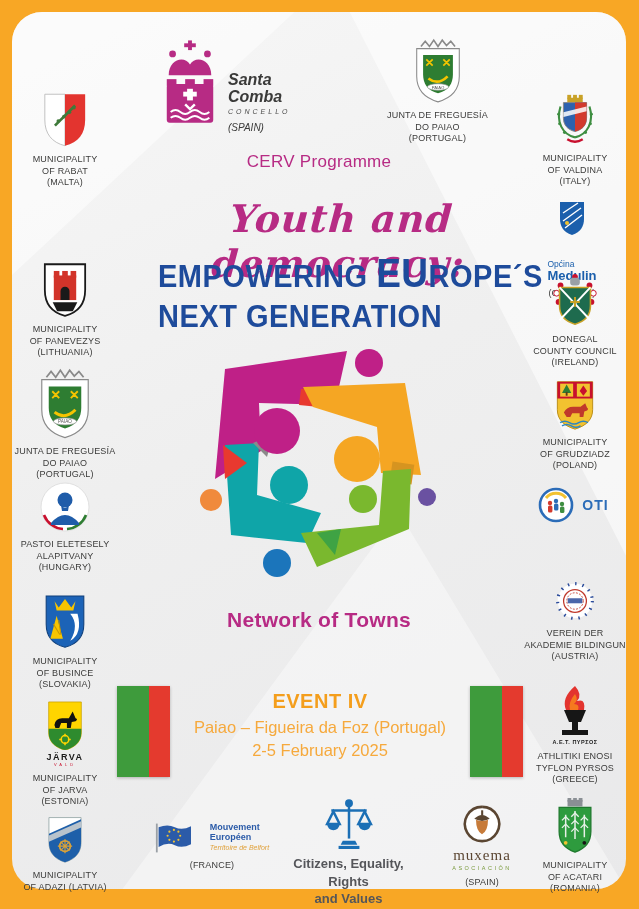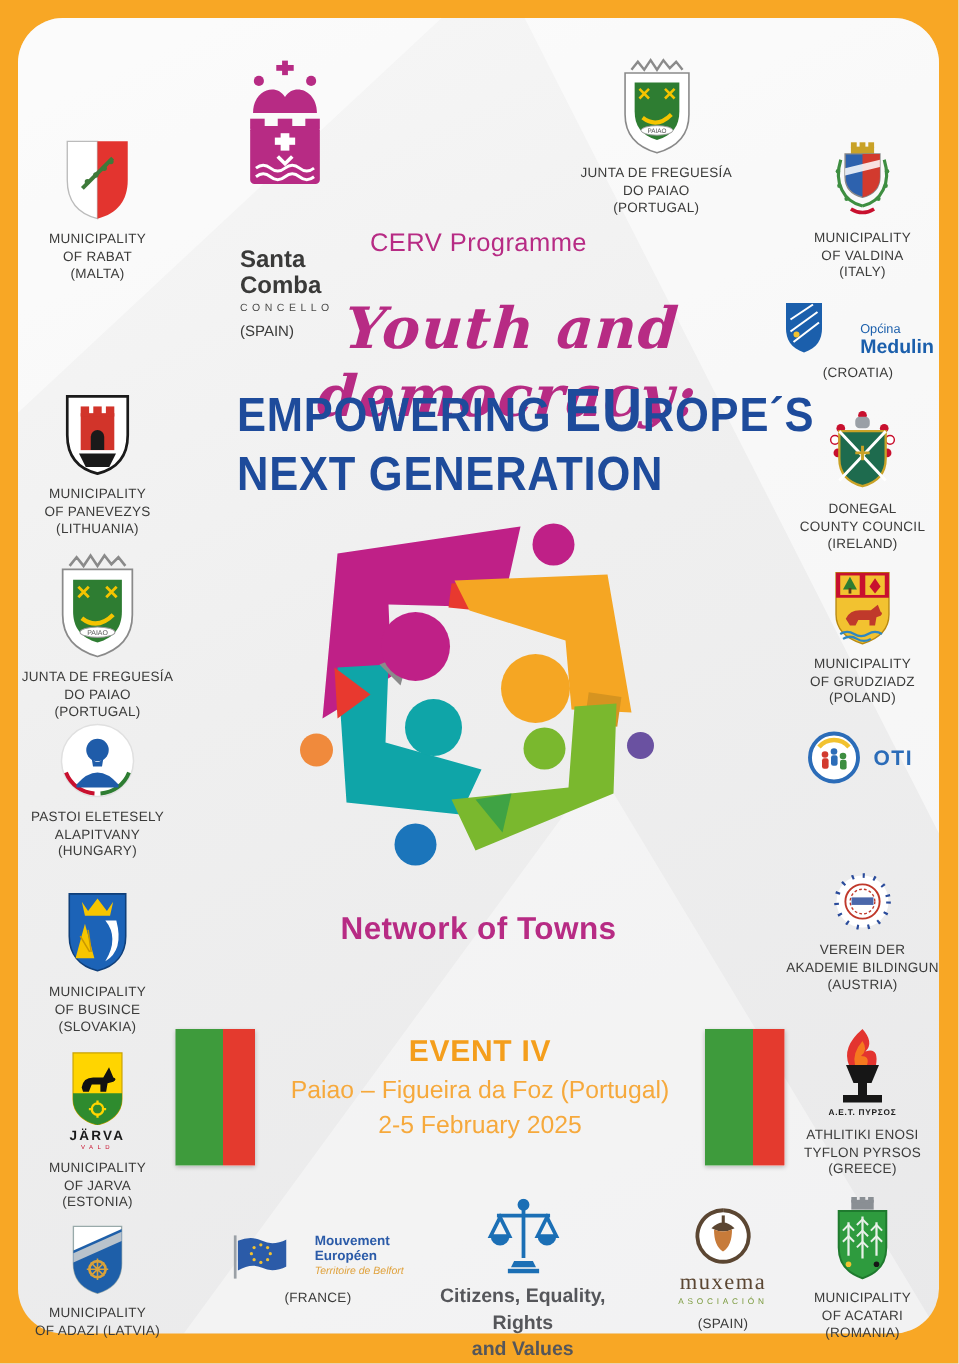--- a/index.html
+++ b/index.html
@@ -26,21 +26,21 @@
   
   .pos-r1{left:518px;top:91px;width:114px;}
   .pos-r2{left:512px;top:199px;width:120px;}
   .pos-r3{left:518px;top:272px;width:114px;}
   .pos-r4{left:518px;top:379px;width:114px;}
   .pos-r5{left:514px;top:486px;width:118px;}
   .pos-r6{left:518px;top:580px;width:114px;}
   .pos-r7{left:518px;top:686px;width:114px;}
   .pos-r8{left:518px;top:798px;width:114px;}
   
-  .santa{left:160px;top:40px;width:190px;flex-direction:column;align-items:flex-start;gap:8px;}
+  .santa{left:160px;top:40px;width:190px;flex-direction:row;align-items:flex-start;gap:8px;font-style:italic;}
   .santa-text{display:flex;flex-direction:column;margin-top:32px;}
   .santa-name{font-size:16px;font-weight:bold;color:#3a3a39;line-height:1.05;white-space:pre-line;}
   .santa-sub{font-size:7px;letter-spacing:3px;color:#4a4a49;margin-top:2px;}
   .santa-country{font-size:10px;color:#3b3b3a;margin-top:7px;}
   .paiao-top{left:385px;top:38px;width:105px;}
   .cerv{position:absolute;left:12px;top:152px;width:614px;text-align:center;
         color:#B72B84;font-size:17px;font-weight:500;letter-spacing:.3px;}
   
   .script-title{position:absolute;left:150px;top:196px;width:380px;text-align:center;
         font-family:"DejaVu Serif",serif;font-style:italic;font-weight:bold;font-size:38px;
@@ -72,21 +72,21 @@
   .muxema{left:430px;top:802px;width:104px;}
   .mx-name{font-family:"Liberation Serif",serif;font-size:15px;color:#5B4632;letter-spacing:1px;margin-top:1px;}
   .mx-sub{font-size:5.5px;color:#7A9A3D;letter-spacing:2.5px;margin-top:1px;}
   
   .bg-row{display:flex;flex-direction:row;align-items:center;gap:3px;}
   .bg-lines{display:flex;flex-direction:column;}
   .bg-line{font-size:4.6px;font-weight:bold;color:#2B5BA8;line-height:1.5;white-space:nowrap;}
   .bg-line.u{border-bottom:.5px solid #2B5BA8;}
   .jarva-name{font-size:9px;font-weight:bold;color:#1a1a1a;letter-spacing:1.5px;margin-top:2px;}
   .jarva-sub{font-size:4px;color:#C8102E;letter-spacing:3px;margin-top:0px;}
-  .medulin-row{display:flex;flex-direction:row;align-items:flex-end;gap:22px;}
+  .medulin-row{display:flex;flex-direction:column;align-items:center;gap:22px;}
   .med-col{display:flex;flex-direction:column;}
   .med-top{font-size:8.5px;color:#1B5FAC;}
   .med-bottom{font-size:13px;font-weight:bold;color:#1B5FAC;line-height:1;}
   .oti-row{display:flex;flex-direction:row;align-items:center;gap:7px;}
   .oti-text{font-size:14px;font-weight:bold;color:#2B6CB8;letter-spacing:1px;}
   .torch-caption{font-size:5.5px;font-weight:bold;color:#1a1a1a;letter-spacing:.5px;margin-top:1px;}
 </style>
 </head>
 <body>
 

